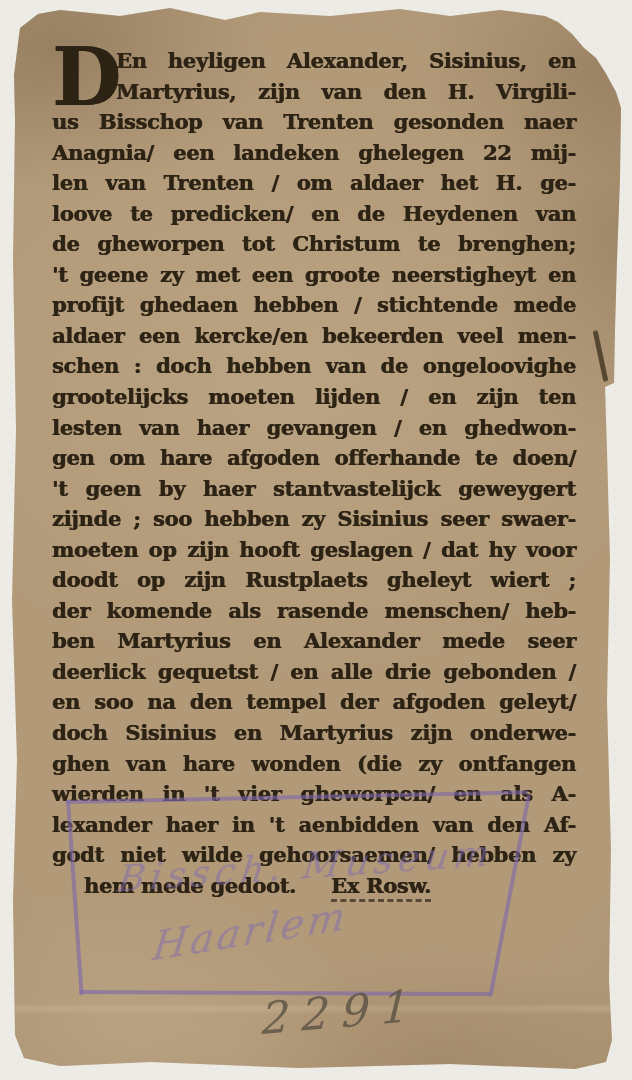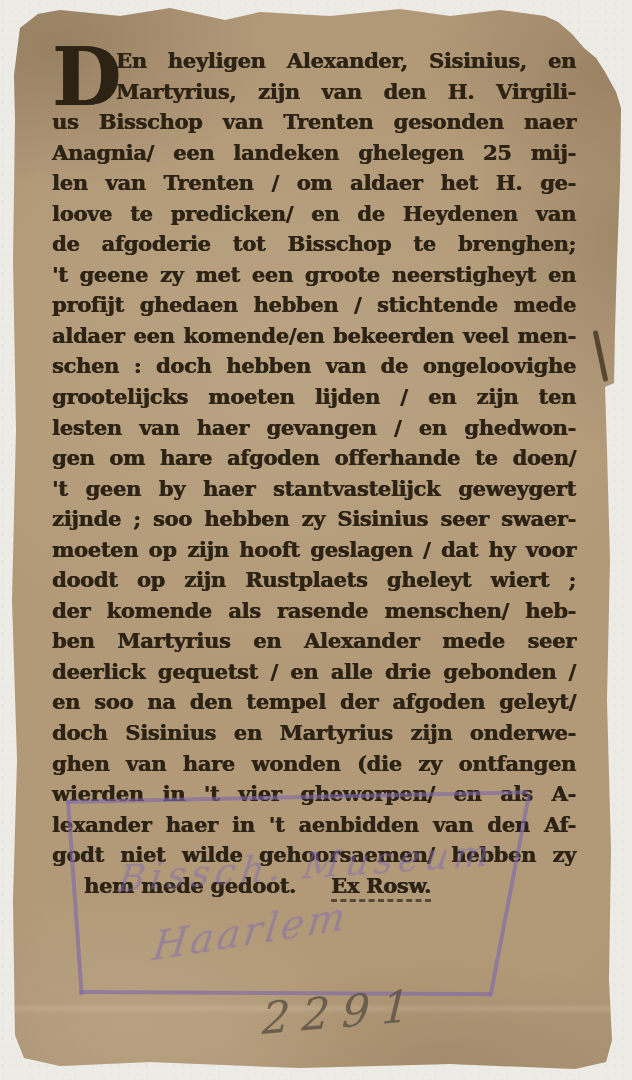--- a/index.html
+++ b/index.html
@@ -64,27 +64,27 @@
 <body>
 
 <div class="scan">
   <div class="paper">
 
     <div class="textblock">
       <div class="dropcap">D</div>
       <div class="tline">En heyligen Alexander, Sisinius, en</div>
       <div class="tline">Martyrius, zijn van den H. Virgili-</div>
       <div class="tline">us Bisschop van Trenten gesonden naer</div>
-      <div class="tline">Anagnia/ een landeken ghelegen 25 mij-</div>
+      <div class="tline">Anagnia/ een landeken ghelegen 22 mij-</div>
       <div class="tline">len van Trenten / om aldaer het H. ge-</div>
       <div class="tline">loove te predicken/ en de Heydenen van</div>
-      <div class="tline">de afgoderie tot Bisschop te brenghen;</div>
+      <div class="tline">de gheworpen tot Christum te brenghen;</div>
       <div class="tline">'t geene zy met een groote neerstigheyt en</div>
       <div class="tline">profijt ghedaen hebben / stichtende mede</div>
-      <div class="tline">aldaer een komende/en bekeerden veel men-</div>
+      <div class="tline">aldaer een kercke/en bekeerden veel men-</div>
       <div class="tline">schen : doch hebben van de ongeloovighe</div>
       <div class="tline">grootelijcks moeten lijden / en zijn ten</div>
       <div class="tline">lesten van haer gevangen / en ghedwon-</div>
       <div class="tline">gen om hare afgoden offerhande te doen/</div>
       <div class="tline">'t geen by haer stantvastelijck geweygert</div>
       <div class="tline">zijnde ; soo hebben zy Sisinius seer swaer-</div>
       <div class="tline">moeten op zijn hooft geslagen / dat hy voor</div>
       <div class="tline">doodt op zijn Rustplaets gheleyt wiert ;</div>
       <div class="tline">der komende als rasende menschen/ heb-</div>
       <div class="tline">ben Martyrius en Alexander mede seer</div>

